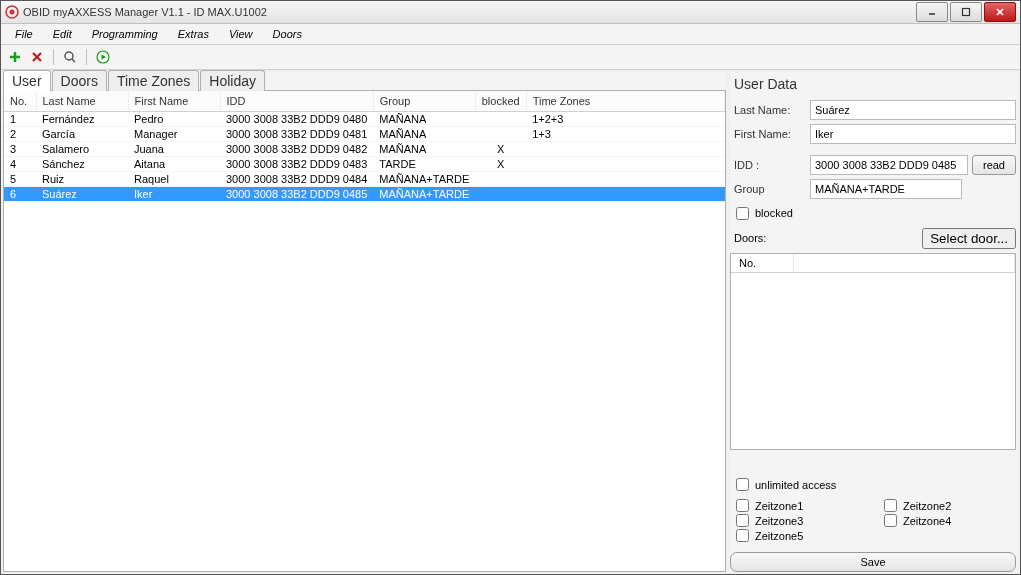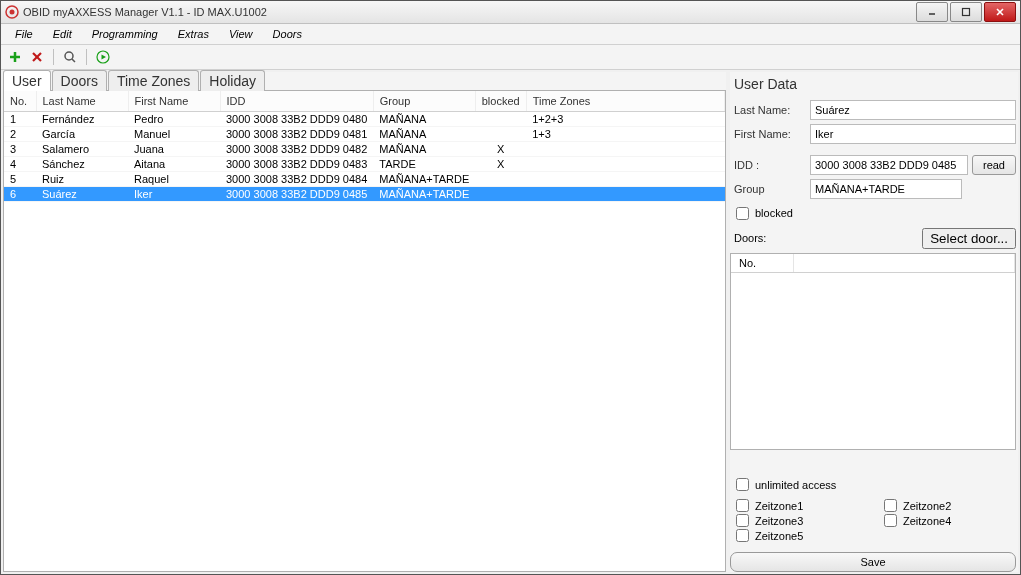--- a/index.html
+++ b/index.html
@@ -358,21 +358,21 @@
                 <td>Fernández</td>
                 <td>Pedro</td>
                 <td>3000 3008 33B2 DDD9 0480</td>
                 <td>MAÑANA</td>
                 <td style="text-align: center;"></td>
                 <td>1+2+3</td>
               </tr>
               <tr>
                 <td>2</td>
                 <td>García</td>
-                <td>Manuel</td>
+                <td>Manager</td>
                 <td>3000 3008 33B2 DDD9 0481</td>
                 <td>MAÑANA</td>
                 <td style="text-align: center;"></td>
                 <td>1+3</td>
               </tr>
               <tr>
                 <td>3</td>
                 <td>Salamero</td>
                 <td>Juana</td>
                 <td>3000 3008 33B2 DDD9 0482</td>

